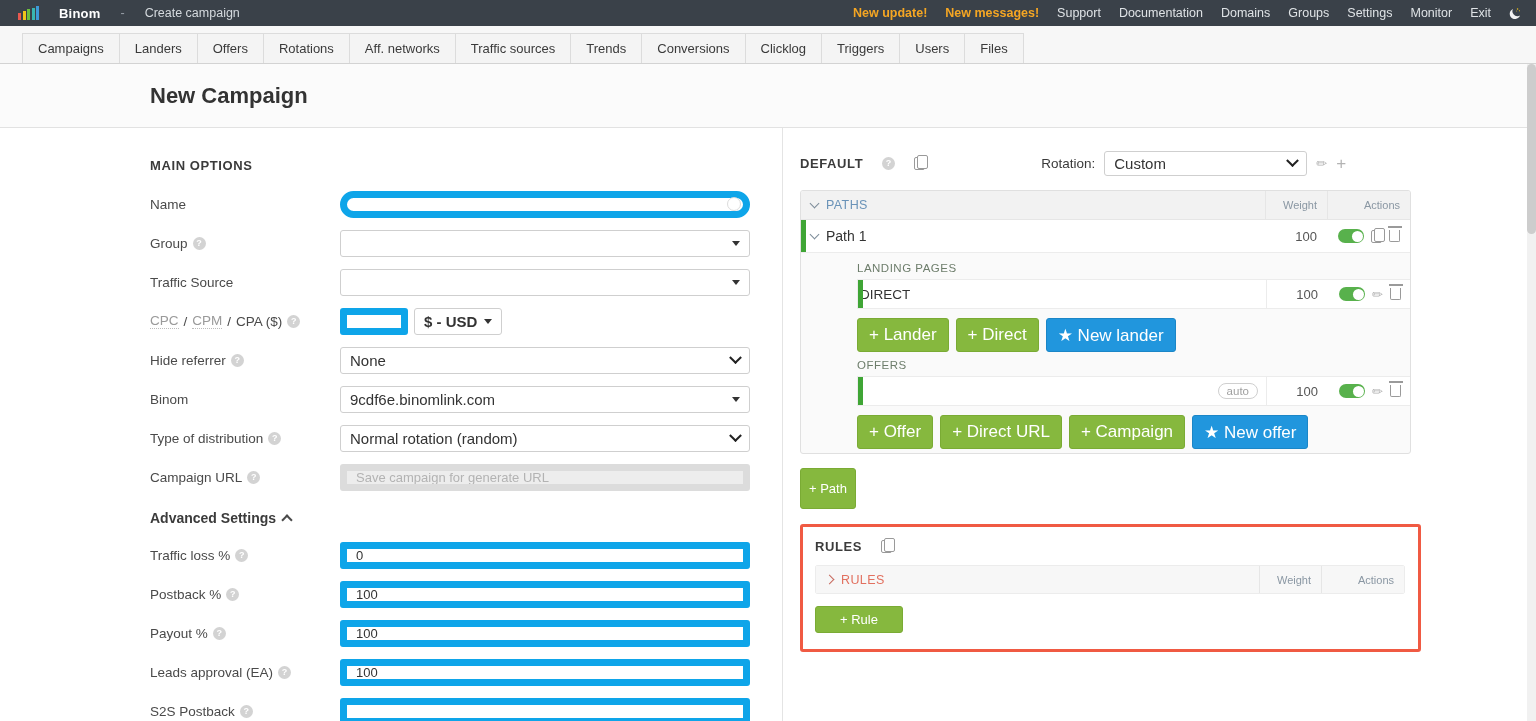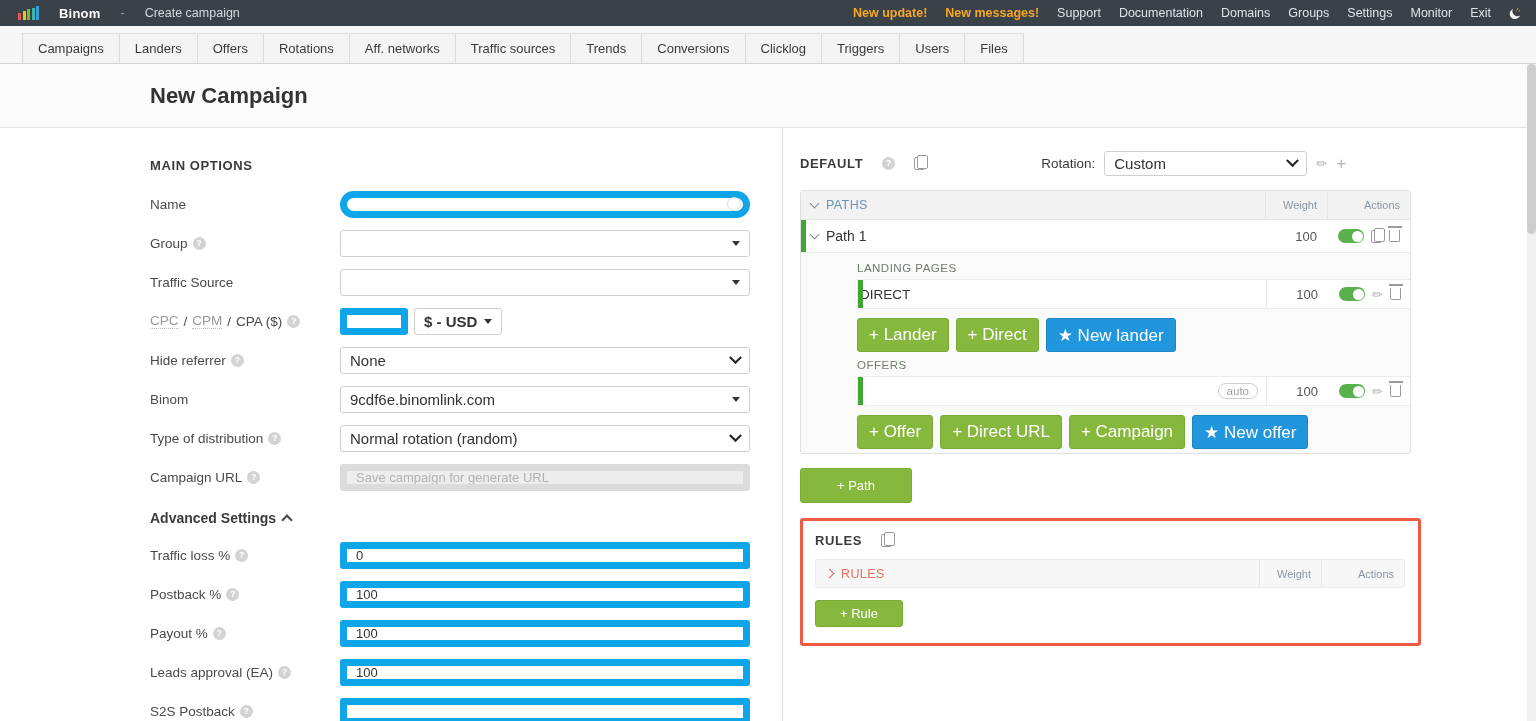--- a/index.html
+++ b/index.html
@@ -223,21 +223,21 @@
   .btnrow { display:flex; gap:7px; padding: 9px 0 4px 0; }
   .mini {
     height: 24px; padding: 16px 11px; border-radius: 3px;
     font-size: 17px; color:#fff; display:inline-flex; align-items:center; gap:4px;
     cursor:pointer; border:1px solid transparent; white-space: nowrap;
   }
   .mini.green { background:#86b83e; border-color:#7aab34; }
   .mini.blue  { background:#2196dd; border-color:#1b86c7; }
 
   .addpath { margin: 14px 0 0 0; }
-  .addpath .mini { height: 35px; padding: 0 36px; font-size: 13px; }
+  .addpath .mini { height: 41px; padding: 0 8px; font-size: 13px; }
 
   .ruleswrap {
     margin-top: 15px; width: 621px;
     border: 3px solid #f05a43; border-radius: 3px;
     background:#fff; padding: 12px 12px 16px 12px;
   }
   .ruleswrap .panel { width: 590px; border:none; background:transparent; }
   .ruleswrap .trow.header { background:#f7f7f7; border:1px solid #ececec; }
   .addrule { margin-top: 12px; }
   .addrule .mini { height: 27px; padding: 0 24px; font-size: 13px; }

